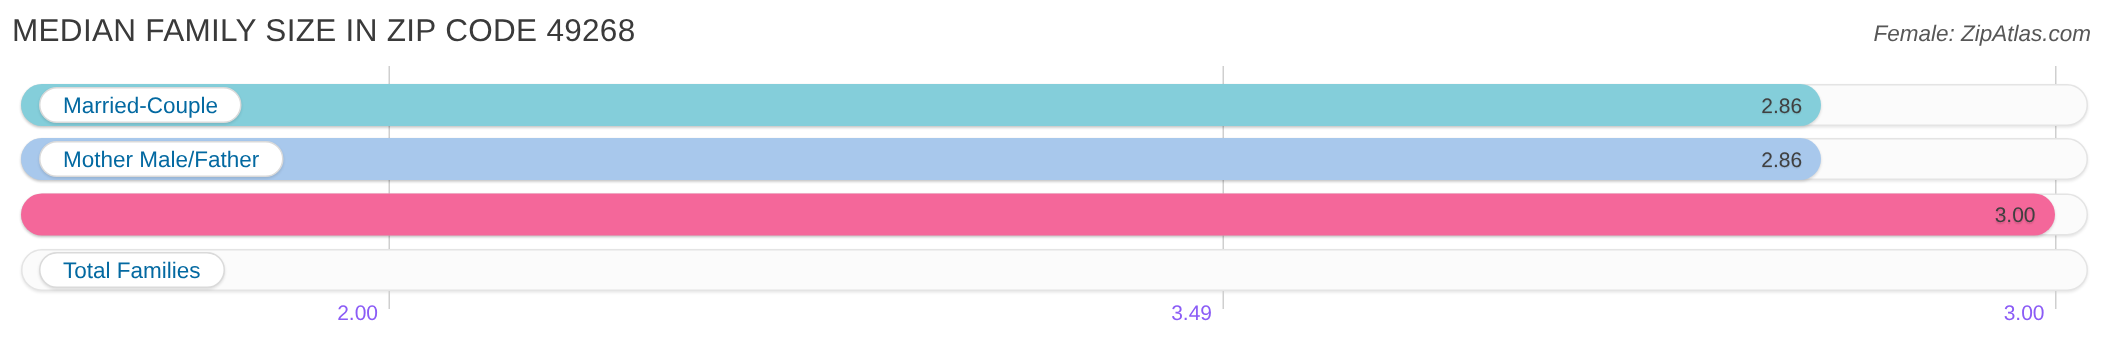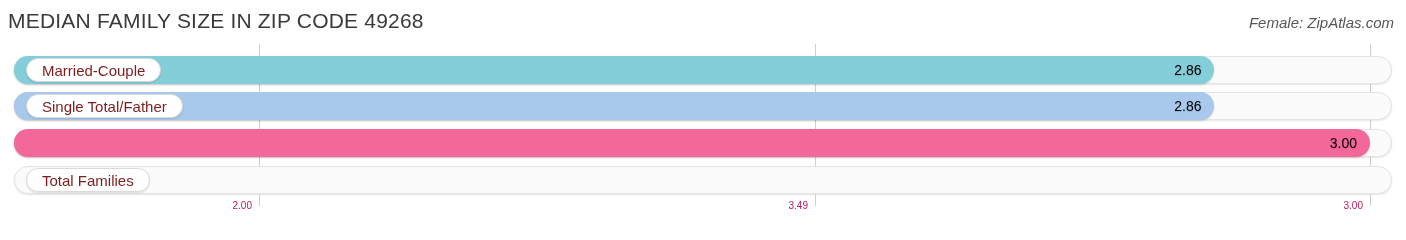--- a/index.html
+++ b/index.html
@@ -49,48 +49,48 @@
   }
   .bar{
     position:absolute;left:14px;top:0;height:28px;
     border-radius:14px;
     box-sizing:border-box;
     box-shadow:0 1px 2px rgba(0,0,0,.16);
   }
   .bar-value{
     position:absolute;right:13px;top:50%;
     transform:translateY(-50%);
-    font-size:14px;color:#000000;
+    font-size:14px;color:#404040;
     text-shadow:0 1px 1px rgba(0,0,0,.13);
     white-space:nowrap;
   }
   .cat-pill{
     position:absolute;left:26px;top:2px;height:24px;
     background:#ffffff;
     border:1px solid #dadada;
     border-radius:12px;
     display:flex;align-items:center;
     padding:0 15px;
     box-sizing:border-box;
     box-shadow:0 1px 2px rgba(0,0,0,.12);
   }
   .cat-pill span{
-    font-size:15px;color:#7f1d1d;white-space:nowrap;
+    font-size:15px;color:#0369a1;white-space:nowrap;
   }
 
   
   .axis{
     position:absolute;left:0;top:194px;width:1406px;height:39px;
   }
   .axis-tick{
     position:absolute;top:0;width:1px;height:12px;background:#cfcfcf;
   }
   .axis-label{
     position:absolute;top:6px;
-    font-size:10px;color:#be185d;
+    font-size:14px;color:#8b5cf6;
     transform:translateX(-100%);
     white-space:nowrap;
     padding-right:7px;
   }
 </style>
 </head>
 <body>
 
 <div class="chart-root">
 
@@ -115,21 +115,21 @@
           <span>Married-Couple</span>
         </div>
       </div>
 
       <div class="row" style="top:48px;width:1406px;">
         <div class="track"></div>
         <div class="bar" id="bar1" style="width: 1200.46px; background: rgb(168, 200, 236);">
           <div class="bar-value">2.86</div>
         </div>
         <div class="cat-pill">
-          <span>Single Total/Father</span>
+          <span>Mother Male/Father</span>
         </div>
       </div>
 
       <div class="row" style="top:85px;width:1406px;">
         <div class="track"></div>
         <div class="bar" id="bar2" style="width: 1356px; background: rgb(244, 103, 154);">
           <div class="bar-value">3.00</div>
         </div>
       </div>
 

